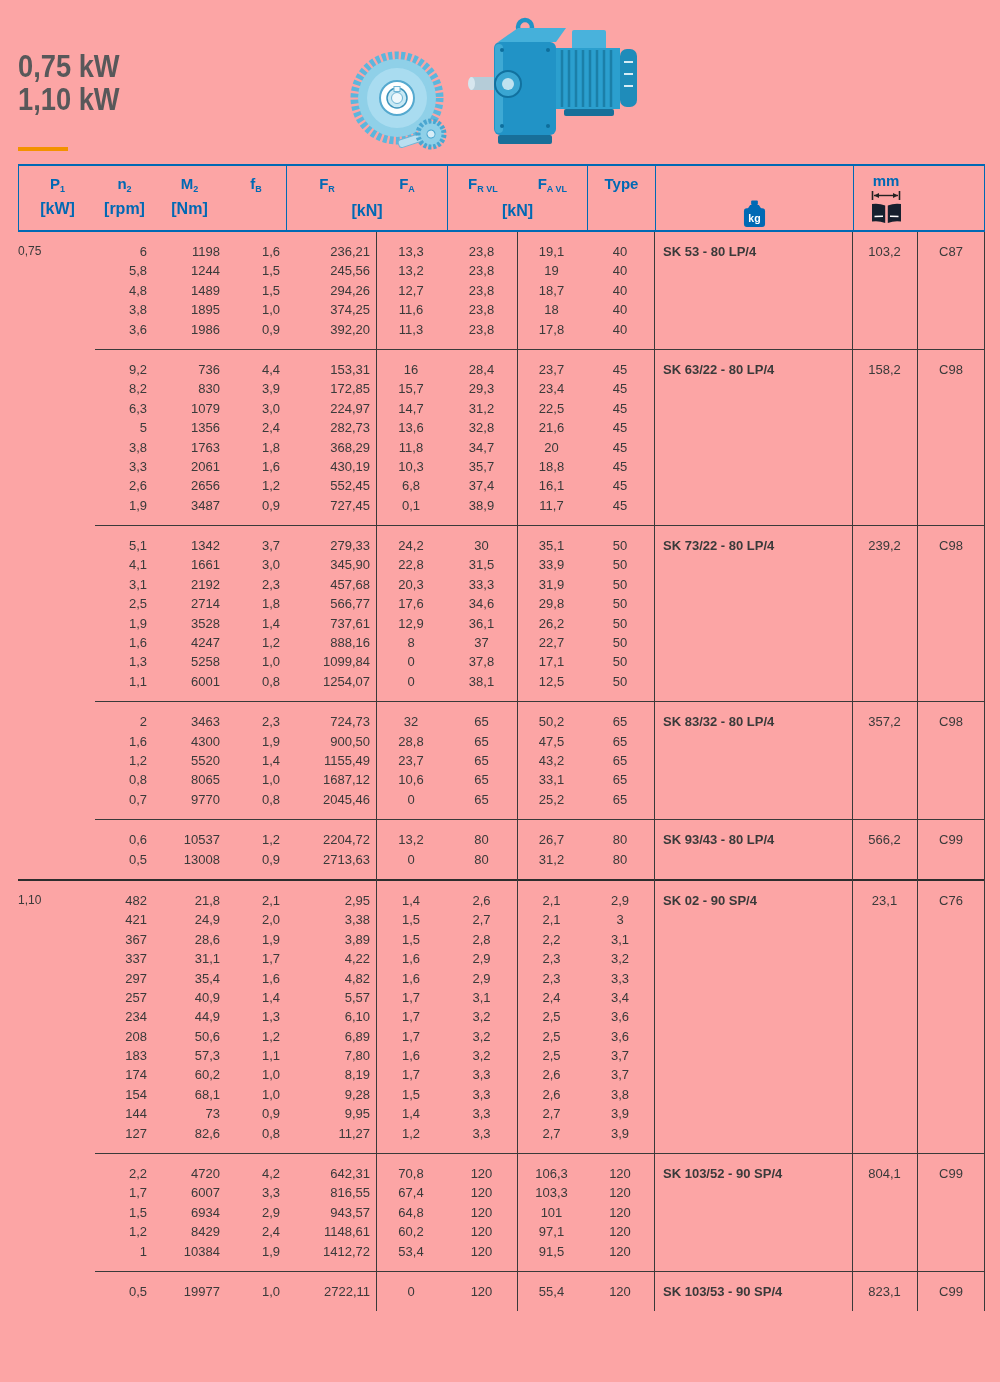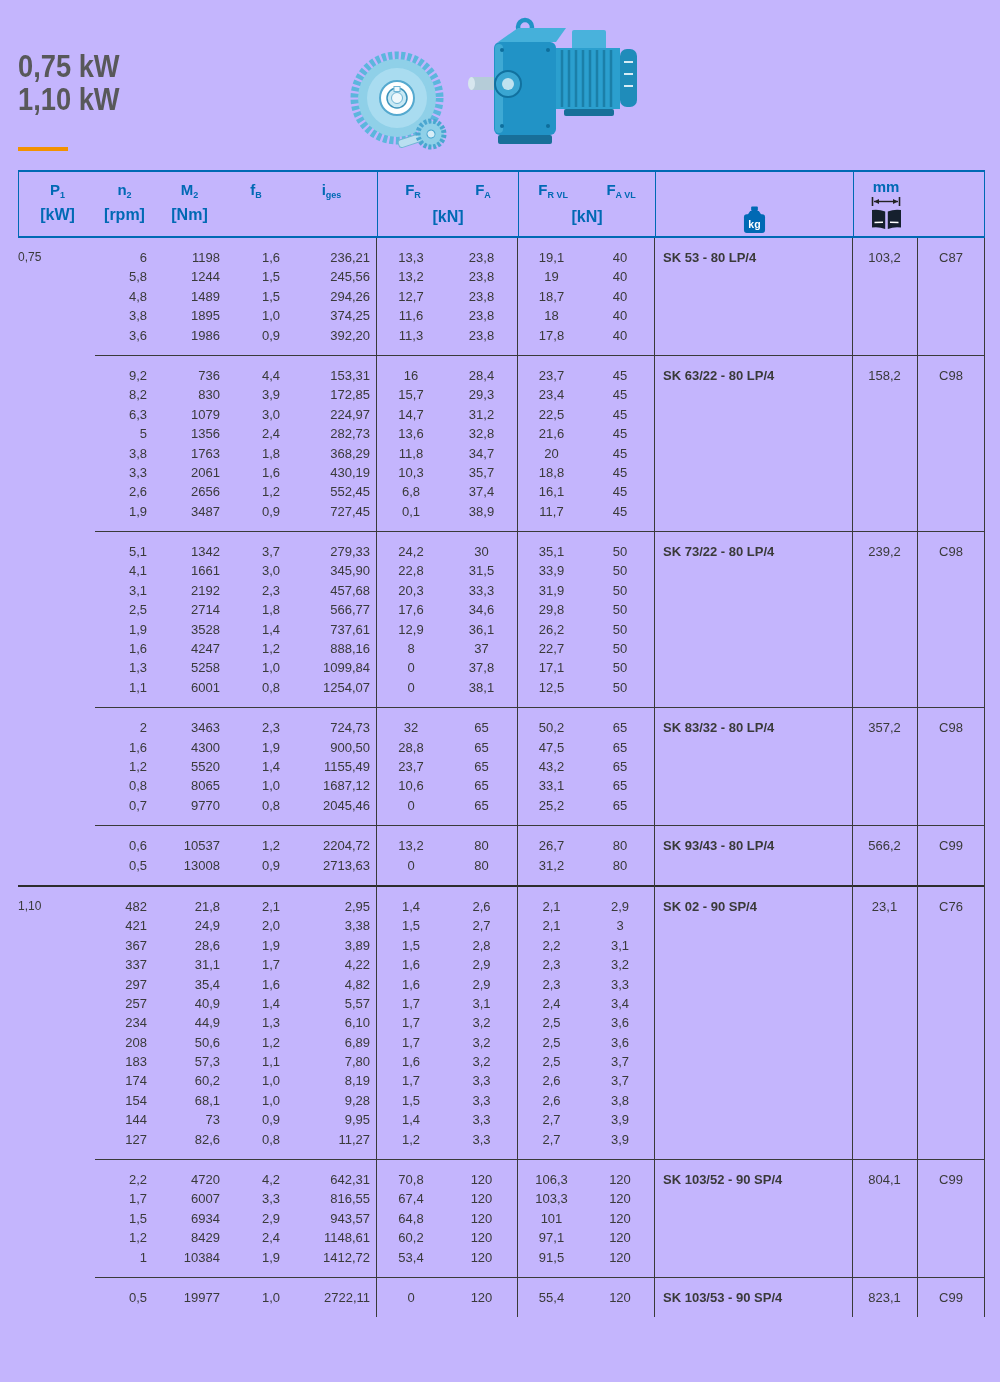--- a/index.html
+++ b/index.html
@@ -3,35 +3,35 @@
 <meta charset="utf-8">
 <style>
   :root{
     --blue:#0069b4;
     --orange:#f39200;
     --ink:#3a3a3a;
     --title:#58585a;
   }
   html,body{margin:0;padding:0;background:#fff;}
   .page{
-    position:relative;width:1000px;height:1382px;background:#c4b5fd;
+    position:relative;width:1000px;height:1382px;background:#fca5a5;
     font-family:"Liberation Sans",sans-serif;overflow:hidden;color:var(--ink);
   }
   
   .power-title{
     position:absolute;left:18px;top:50px;color:var(--title);
     font-weight:bold;font-size:31px;line-height:33px;
     transform:scaleX(.88);transform-origin:0 0;white-space:nowrap;
   }
   .orange-rule{position:absolute;left:18px;top:147px;width:50px;height:4px;background:var(--orange);}
   .hero-gear{position:absolute;left:345px;top:50px;}
   .hero-motor{position:absolute;left:468px;top:14px;}
 
   
-  .dtable{position:absolute;left:18px;top:170px;width:967px;font-size:13px;}
+  .dtable{position:absolute;left:18px;top:164px;width:967px;font-size:13px;}
   .grid{display:grid;grid-template-columns:77px 57px 73px 60px 91px 70px 71px 69px 68px 198px 65px 68px;}
 
   
   .thead{
     box-sizing:border-box;height:68px;
     border-top:2px solid var(--blue);border-bottom:2px solid var(--blue);
     border-left:1px solid var(--blue);border-right:1px solid var(--blue);
     color:var(--blue);font-weight:bold;
   }
   .h-cell{display:flex;flex-direction:column;align-items:center;padding-top:10px;gap:8px;box-sizing:border-box;}
@@ -130,37 +130,36 @@
         <div class="h-unit">[rpm]</div>
       </div>
       <div class="h-cell">
         <div class="h-sym"><span>M</span><span class="sub">2</span></div>
         <div class="h-unit">[Nm]</div>
       </div>
       <div class="h-cell">
         <div class="h-sym"><span>f</span><span class="sub">B</span></div>
         <div class="h-unit"></div>
       </div>
-      <div class="h-cell">
-        <div class="h-sym"><span>i</span><span class="sub">ges</span></div>
-        <div class="h-unit"></div>
-      </div>
       <div class="h-group bl">
         <div class="h-syms">
           <div class="h-sym"><span>F</span><span class="sub">R</span></div>
           <div class="h-sym"><span>F</span><span class="sub">A</span></div>
         </div>
         <div class="h-unit">[kN]</div>
       </div>
       <div class="h-group bl">
         <div class="h-syms">
           <div class="h-sym"><span>F</span><span class="sub">R VL</span></div>
           <div class="h-sym"><span>F</span><span class="sub">A VL</span></div>
         </div>
         <div class="h-unit">[kN]</div>
+      </div>
+      <div class="h-cell bl">
+        <div class="h-sym">Type</div>
       </div>
       <div class="h-cell h-kg bl">
         <svg width="23" height="28" viewBox="0 0 24 28">
           <rect x="8.5" y="0" width="7" height="4.5" rx="1" fill="var(--blue)"></rect>
           <path d="M7.5,4.5 L16.5,4.5 L19.5,9 L4.5,9 Z" fill="var(--blue)"></path>
           <rect x="1" y="8" width="22" height="19.5" rx="3" fill="var(--blue)"></rect>
           <text x="12" y="22" text-anchor="middle" font-family="Liberation Sans, sans-serif" font-size="11" font-weight="bold" fill="#ffffff">kg</text>
         </svg>
       </div>
       <div class="h-cell h-mm bl">

